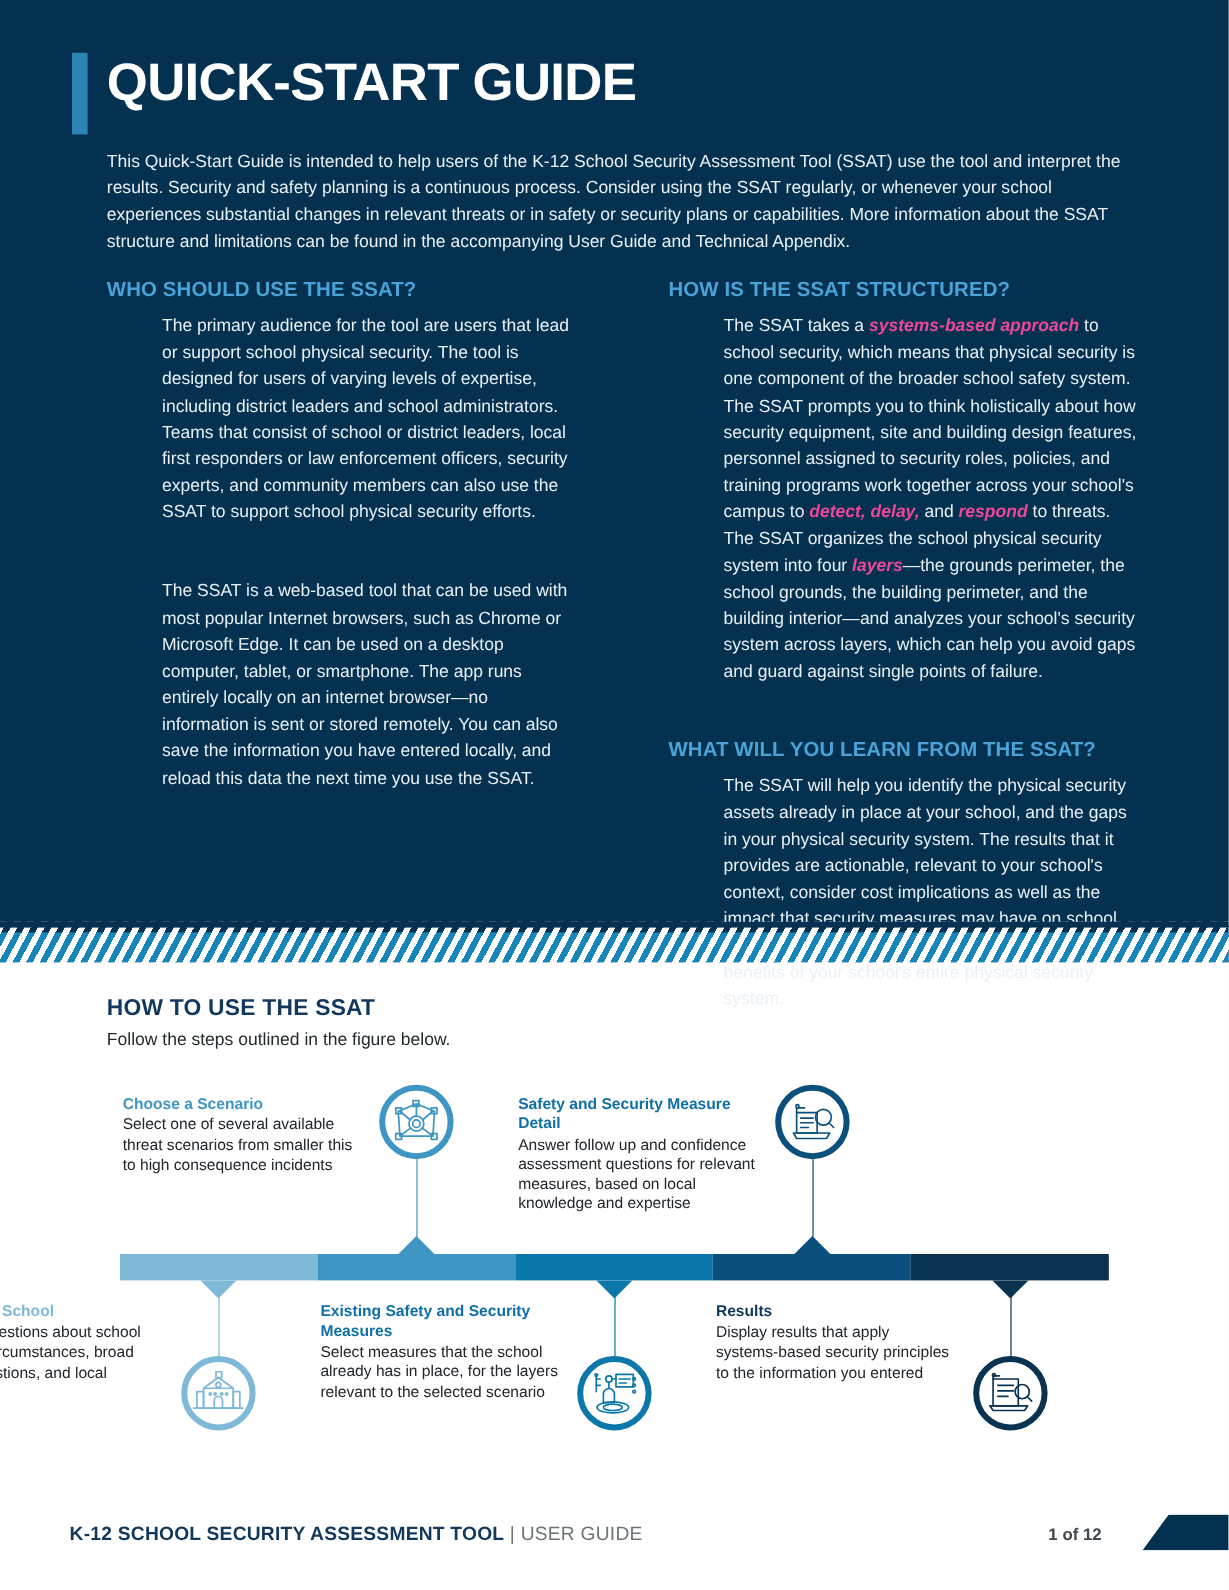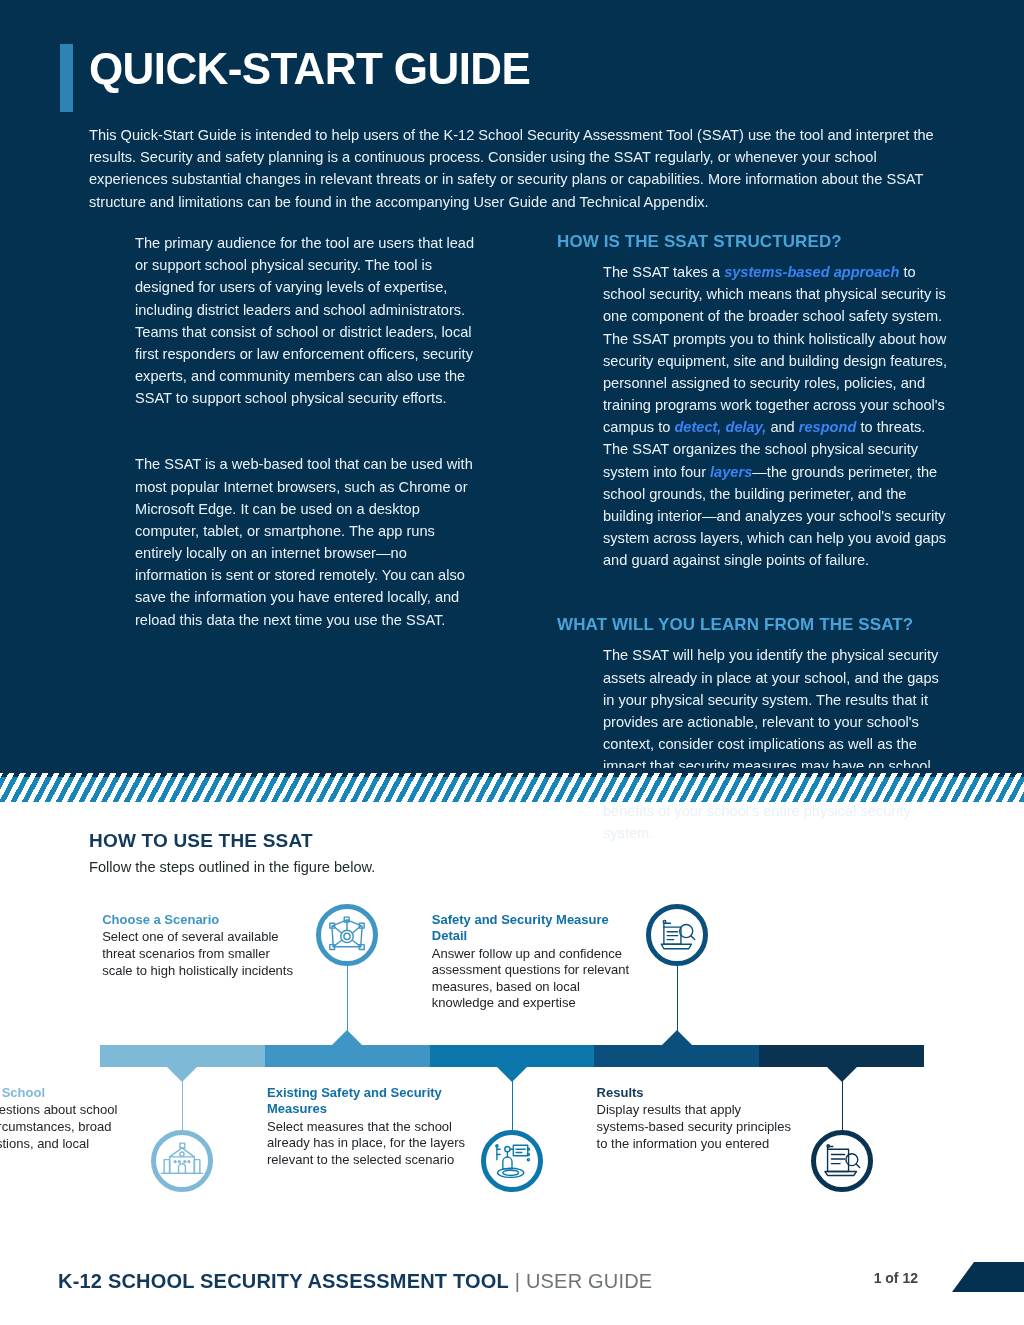--- a/index.html
+++ b/index.html
@@ -33,21 +33,21 @@
   .col-left  { position: absolute; left: 89px; top: 232px; width: 392px; }
   .col-right { position: absolute; left: 557px; top: 232px; width: 392px; }
 
   .sec-head {
     color: #4aa3d8; font-size: 17px; font-weight: bold;
     letter-spacing: 0.1px; margin-bottom: 9px;
   }
   .sec-body {
     color: #e9f1f7; font-size: 14.6px; line-height: 1.52; margin-left: 46px;
   }
-  .sec-body b { font-weight: bold; font-style: italic; color: #3b82f6; }
+  .sec-body b { font-weight: bold; font-style: italic; color: #ec4899; }
   .gap { height: 44px; }
 
   
   .stripes-wrap {
     position: absolute; left: 0; top: 768px; width: 1024px; height: 34px;
     overflow: hidden;
   }
   .stripes-dark {
     position: absolute; left: 0; top: 0; width: 1024px; height: 34px;
     background: repeating-linear-gradient(
@@ -95,21 +95,21 @@
 
   .arrow { position: absolute; width: 0; height: 0; }
 
   .lbl { position: absolute; text-align: left; }
   .lbl .t { font-size: 13px; font-weight: bold; line-height: 1.25; margin-bottom: 1px; }
   .lbl .d { font-size: 13px; color: #20262b; line-height: 1.28; }
 
   
   .footer-main {
     position: absolute; left: 58px; top: 1270px;
-    font-size: 20px; font-weight: bold; color: #12395c; letter-spacing: 0.2px;
+    font-size: 16px; font-weight: bold; color: #12395c; letter-spacing: 0.2px;
   }
   .footer-sub { font-weight: normal; color: #6d7478; }
   .footer-page {
     position: absolute; right: 106px; top: 1270px;
     font-size: 14px; font-weight: bold; color: #3f474c;
   }
   .footer-tab {
     position: absolute; right: 0; top: 1262px; width: 72px; height: 30px;
     background: #04314f;
     clip-path: polygon(22px 0, 72px 0, 72px 30px, 0 30px);
@@ -119,20 +119,21 @@
 <body>
 
 <div class="page">
 
   <div class="hero">
     <div class="title-bar"></div>
     <div class="title">QUICK-START GUIDE</div>
     <div class="intro">This Quick-Start Guide is intended to help users of the K-12 School Security Assessment Tool (SSAT) use the tool and interpret the results. Security and safety planning is a continuous process. Consider using the SSAT regularly, or whenever your school experiences substantial changes in relevant threats or in safety or security plans or capabilities. More information about the SSAT structure and limitations can be found in the accompanying User Guide and Technical Appendix.</div>
 
     <div class="col-left">
+      <div class="sec-head">WHO SHOULD USE THE SSAT?</div>
       <div class="sec-body">The primary audience for the tool are users that lead or support school physical security. The tool is designed for users of varying levels of expertise, including district leaders and school administrators. Teams that consist of school or district leaders, local first responders or law enforcement officers, security experts, and community members can also use the SSAT to support school physical security efforts.</div>
       <div class="gap"></div>
       <div class="sec-body">The SSAT is a web-based tool that can be used with most popular Internet browsers, such as Chrome or Microsoft Edge. It can be used on a desktop computer, tablet, or smartphone. The app runs entirely locally on an internet browser—no information is sent or stored remotely. You can also save the information you have entered locally, and reload this data the next time you use the SSAT.</div>
     </div>
 
     <div class="col-right">
       <div class="sec-head">HOW IS THE SSAT STRUCTURED?</div>
       <div class="sec-body">
         <span>The SSAT takes a </span><b>systems-based approach</b><span> to school security, which means that physical security is one component of the broader school safety system. The SSAT prompts you to think holistically about how security equipment, site and building design features, personnel assigned to security roles, policies, and training programs work together across your school's campus to </span><b>detect, delay,</b><span> and </span><b>respond</b><span> to threats. The SSAT organizes the school physical security system into four </span><b>layers</b><span>—the grounds perimeter, the school grounds, the building perimeter, and the building interior—and analyzes your school's security system across layers, which can help you avoid gaps and guard against single points of failure.</span>
       </div>
@@ -200,21 +201,21 @@
               <rect x="7" y="46" width="7" height="7"></rect>
               <rect x="50" y="46" width="7" height="7"></rect>
               <rect x="50" y="15" width="7" height="7"></rect>
               <path d="M10 19 L32 10 L54 19 L52 49 L12 49 Z"></path>
             </svg>
           </span>
         </div>
         <div class="connector" style="left: 347.2px; background: rgb(63, 150, 196); top: 76px; height: 65px;"></div>
         <div class="lbl" style="width: 200px; left: 102.2px; top: 22px;">
           <div class="t" style="color: rgb(63, 150, 196);">Choose a Scenario</div>
-          <div class="d">Select one of several available threat scenarios from smaller scale to high holistically incidents</div>
+          <div class="d">Select one of several available threat scenarios from smaller this to high consequence incidents</div>
         </div>
         <div class="arrow" style="left: 497px; top: 177px; border-left: 15px solid transparent; border-right: 15px solid transparent; border-top: 15px solid rgb(12, 119, 171);"></div>
         <div class="node" style="left: 481px; top: 240px; width: 62px; height: 62px; border: 5px solid rgb(12, 119, 171);">
           <span style="display: flex;">
             <svg viewBox="0 0 64 64" width="42" height="42" fill="none" stroke="#0c77ab" stroke-width="2.1" stroke-linejoin="round" stroke-linecap="round">
               <rect x="34" y="8" width="22" height="16"></rect>
               <path d="M38 14 h14 M38 19 h9"></path>
               <circle cx="25" cy="14" r="4"></circle>
               <path d="M25 18 v8"></path>
               <path d="M29 14 H34"></path>

